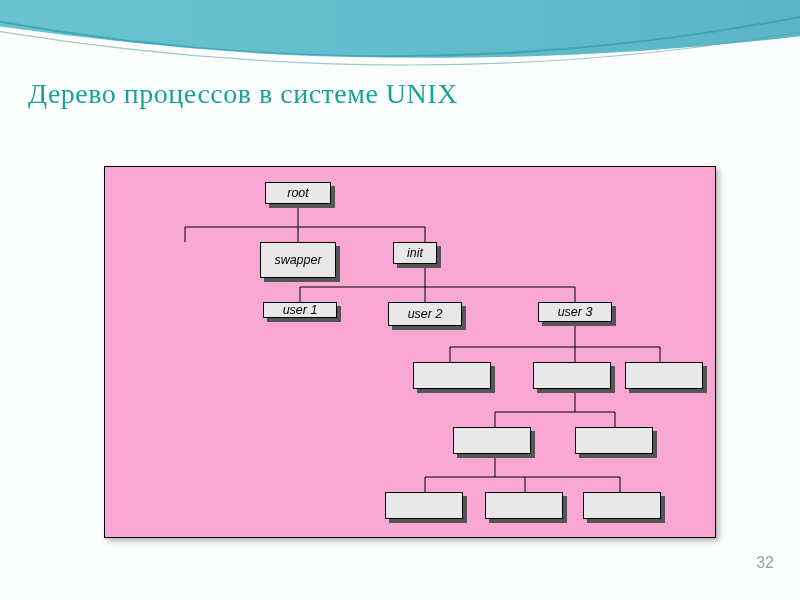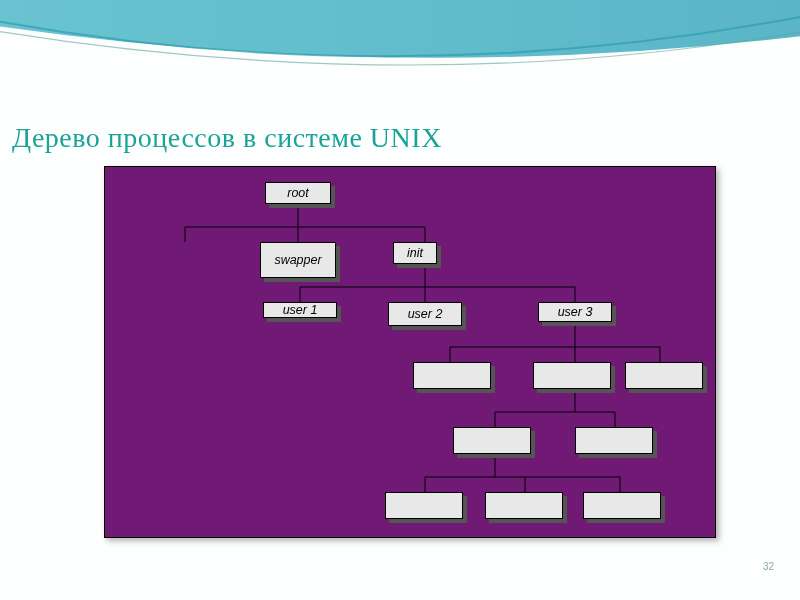--- a/index.html
+++ b/index.html
@@ -7,36 +7,35 @@
     width: 800px;
     height: 600px;
     background: #fdfefe;
     font-family: Arial, sans-serif;
     position: relative;
     overflow: hidden;
   }
   .title {
     position: absolute;
     top: 78px;
-    left: 12px;
+    left: 28px;
     color: #1aa397;
     font-family: Georgia, 'Times New Roman', serif;
     font-size: 28px;
     font-weight: normal;
     letter-spacing: 0.5px;
-    margin-top: 44px;
   }
   .diagram-frame {
     position: absolute;
     top: 166px;
     left: 104px;
     width: 610px;
     height: 370px;
     border: 1.5px solid #000;
-    background: #701a75;
+    background: #f9a8d4;
     box-shadow: 3px 3px 6px rgba(0,0,0,0.3);
   }
   .node {
     position: absolute;
     box-sizing: border-box;
     background: #e8e8e8;
     border: 1px solid #000;
     font-family: Arial, sans-serif;
     font-size: 12.5px;
     font-style: italic;
@@ -50,21 +49,21 @@
     position: absolute;
     stroke: #000;
     stroke-width: 1;
     fill: none;
   }
   .page-num {
     position: absolute;
     bottom: 28px;
     right: 26px;
     color: #8aa7aa;
-    font-size: 10px;
+    font-size: 16px;
     font-family: Arial, sans-serif;
   }
   .swoosh {
     position: absolute;
     top: 0;
     left: 0;
     width: 800px;
     height: 120px;
     pointer-events: none;
   }

